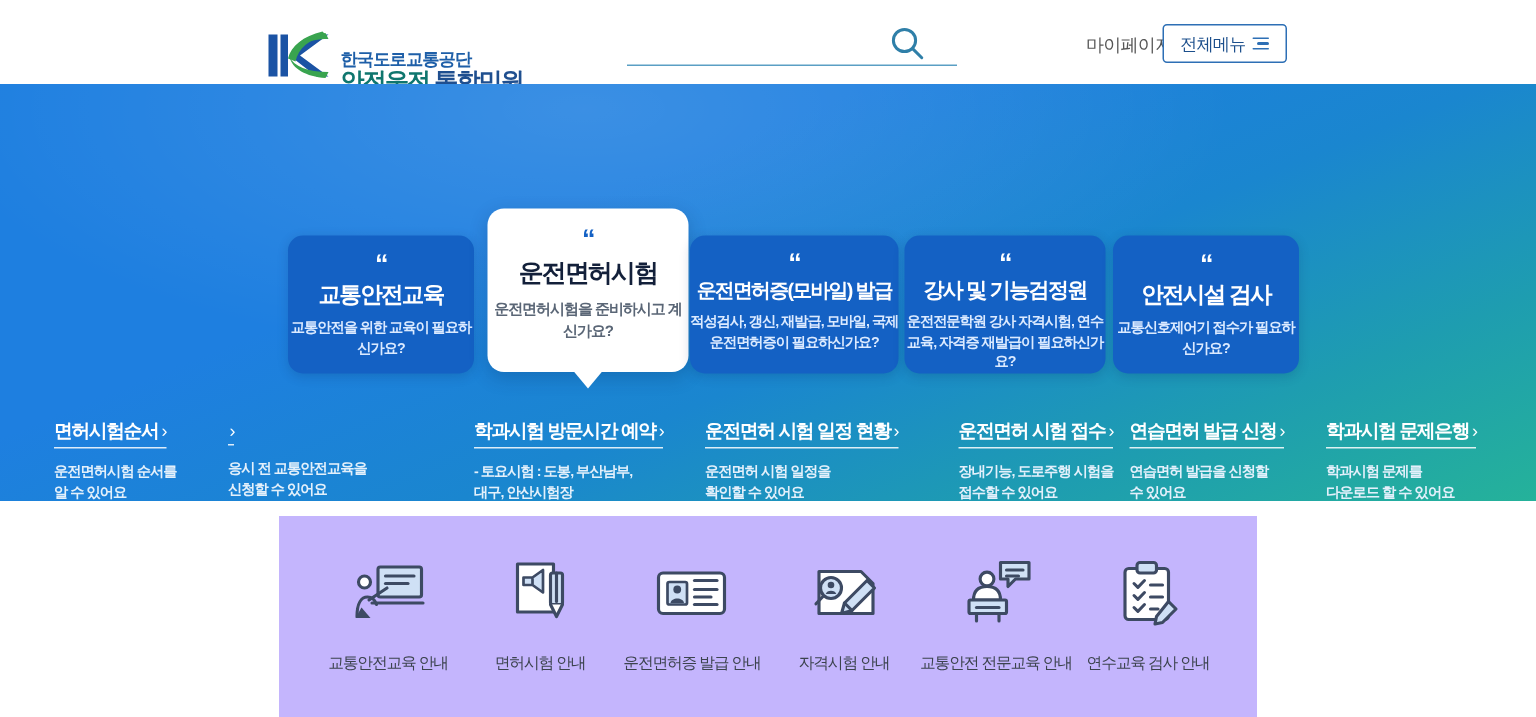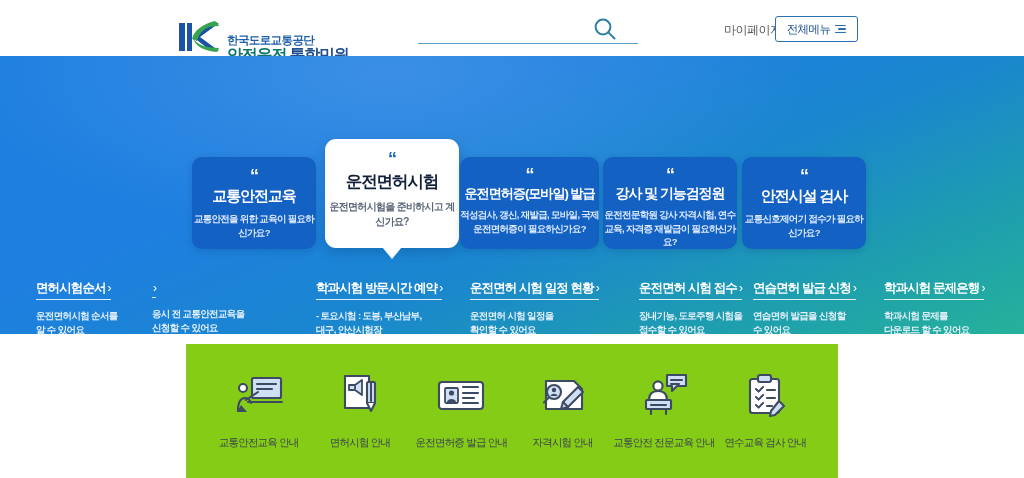--- a/index.html
+++ b/index.html
@@ -167,22 +167,22 @@
   #link-2{ left:316px; }
   #link-3{ left:470px; }
   #link-4{ left:639px; }
   #link-5{ left:753px; }
   #link-6{ left:884px; }
 
   
   .bottom-panel{
     position:absolute; left:186px; top:344px;
     width:652px; height:134px;
-    background:#84cc16;
-    display:flex; align-items:flex-start; justify-content:center;
+    background:#c4b5fd;
+    display:flex; align-items:flex-start; justify-content:flex-end;
     padding:26px 22px 0 22px;
   }
   .svc{
     width:104px; text-align:center; cursor:pointer;
     display:flex; flex-direction:column; align-items:center;
   }
   .svc-icon{
     width:54px; height:50px; display:flex; align-items:center; justify-content:center;
   }
   .svc-label{

